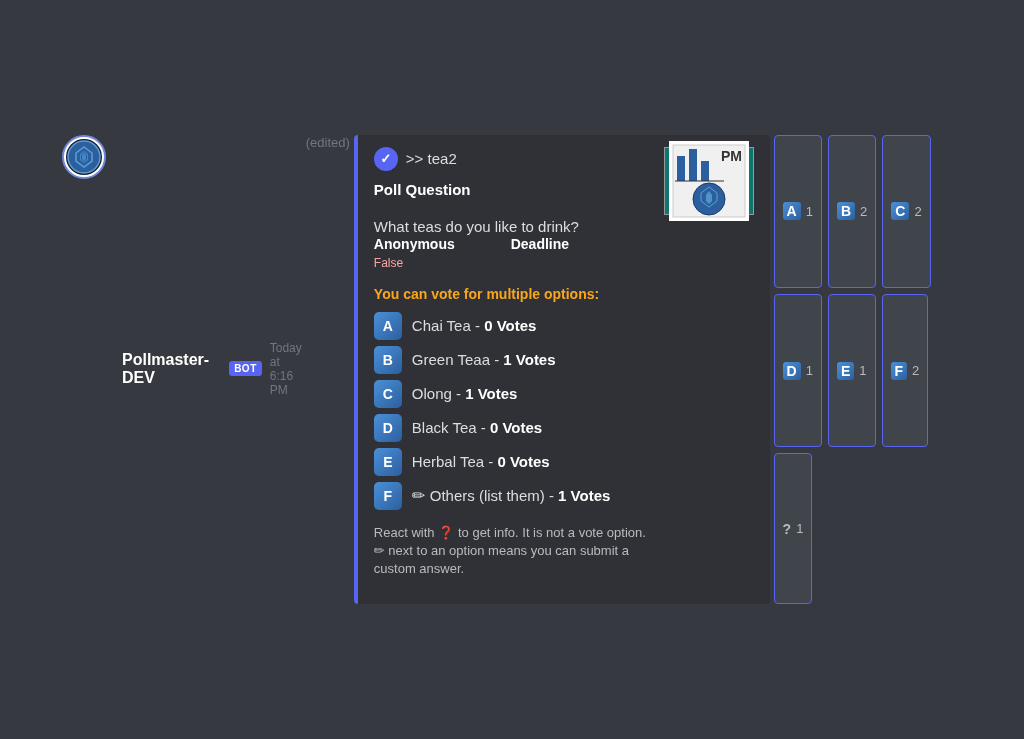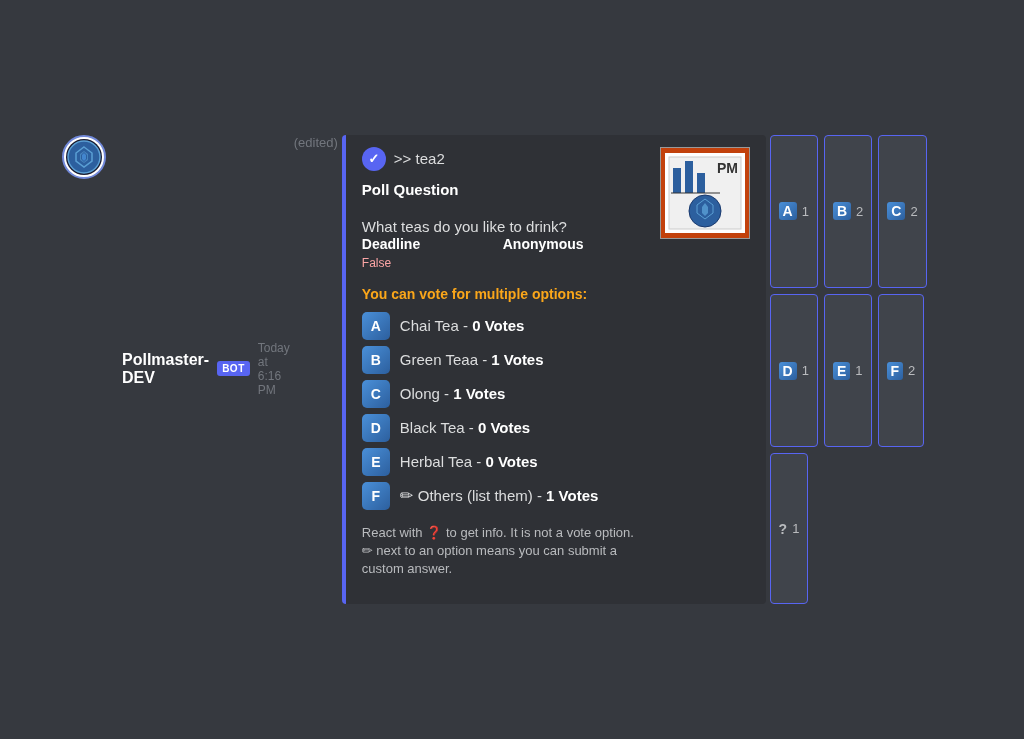--- a/index.html
+++ b/index.html
@@ -54,20 +54,21 @@
       font-weight: 600;
     }
     .bot-badge {
       background-color: #5865f2;
       color: #ffffff;
       font-size: 10px;
       font-weight: 700;
       padding: 2px 5px;
       border-radius: 3px;
       letter-spacing: 0.5px;
+      margin-left: 12px;
     }
     .timestamp {
       color: #72767d;
       font-size: 12px;
     }
     .edited-label {
       color: #72767d;
       font-size: 13px;
       margin-bottom: 12px;
     }
@@ -101,24 +102,24 @@
       color: white;
       font-size: 13px;
       font-weight: bold;
     }
     .command-text {
       color: #dcddde;
       font-size: 15px;
     }
     .embed-thumbnail {
       width: 90px;
-      height: 92px;
+      height: 68px;
       flex-shrink: 0;
       margin-left: 16px;
-      background-color: #c2410c;
+      background-color: #0f766e;
       display: flex;
       align-items: center;
       justify-content: center;
       border: 1px solid #999;
     }
     .poll-question-label {
       color: #ffffff;
       font-size: 15px;
       font-weight: 700;
       margin-bottom: 20px;
@@ -248,22 +249,22 @@
 
     <div class="embed">
       <div class="embed-content">
         <div class="embed-command-line">
           <div class="command-icon">✓</div>
           <span class="command-text">&gt;&gt; tea2</span>
         </div>
         <div class="poll-question-label">Poll Question</div>
         <div class="poll-question-text">What teas do you like to drink?</div>
         <div class="poll-meta">
+          <div class="poll-meta-label">Anonymous</div>
           <div class="poll-meta-label">Deadline</div>
-          <div class="poll-meta-label">Anonymous</div>
           <div class="poll-meta-value">False</div>
         </div>
         <div class="vote-instruction">You can vote for multiple options:</div>
         <div class="vote-options">
 
         <div class="vote-option">
               <div class="option-badge">A</div>
               <span class="option-text">Chai Tea - <strong>0 Votes</strong></span>
             </div>
             <div class="vote-option">

